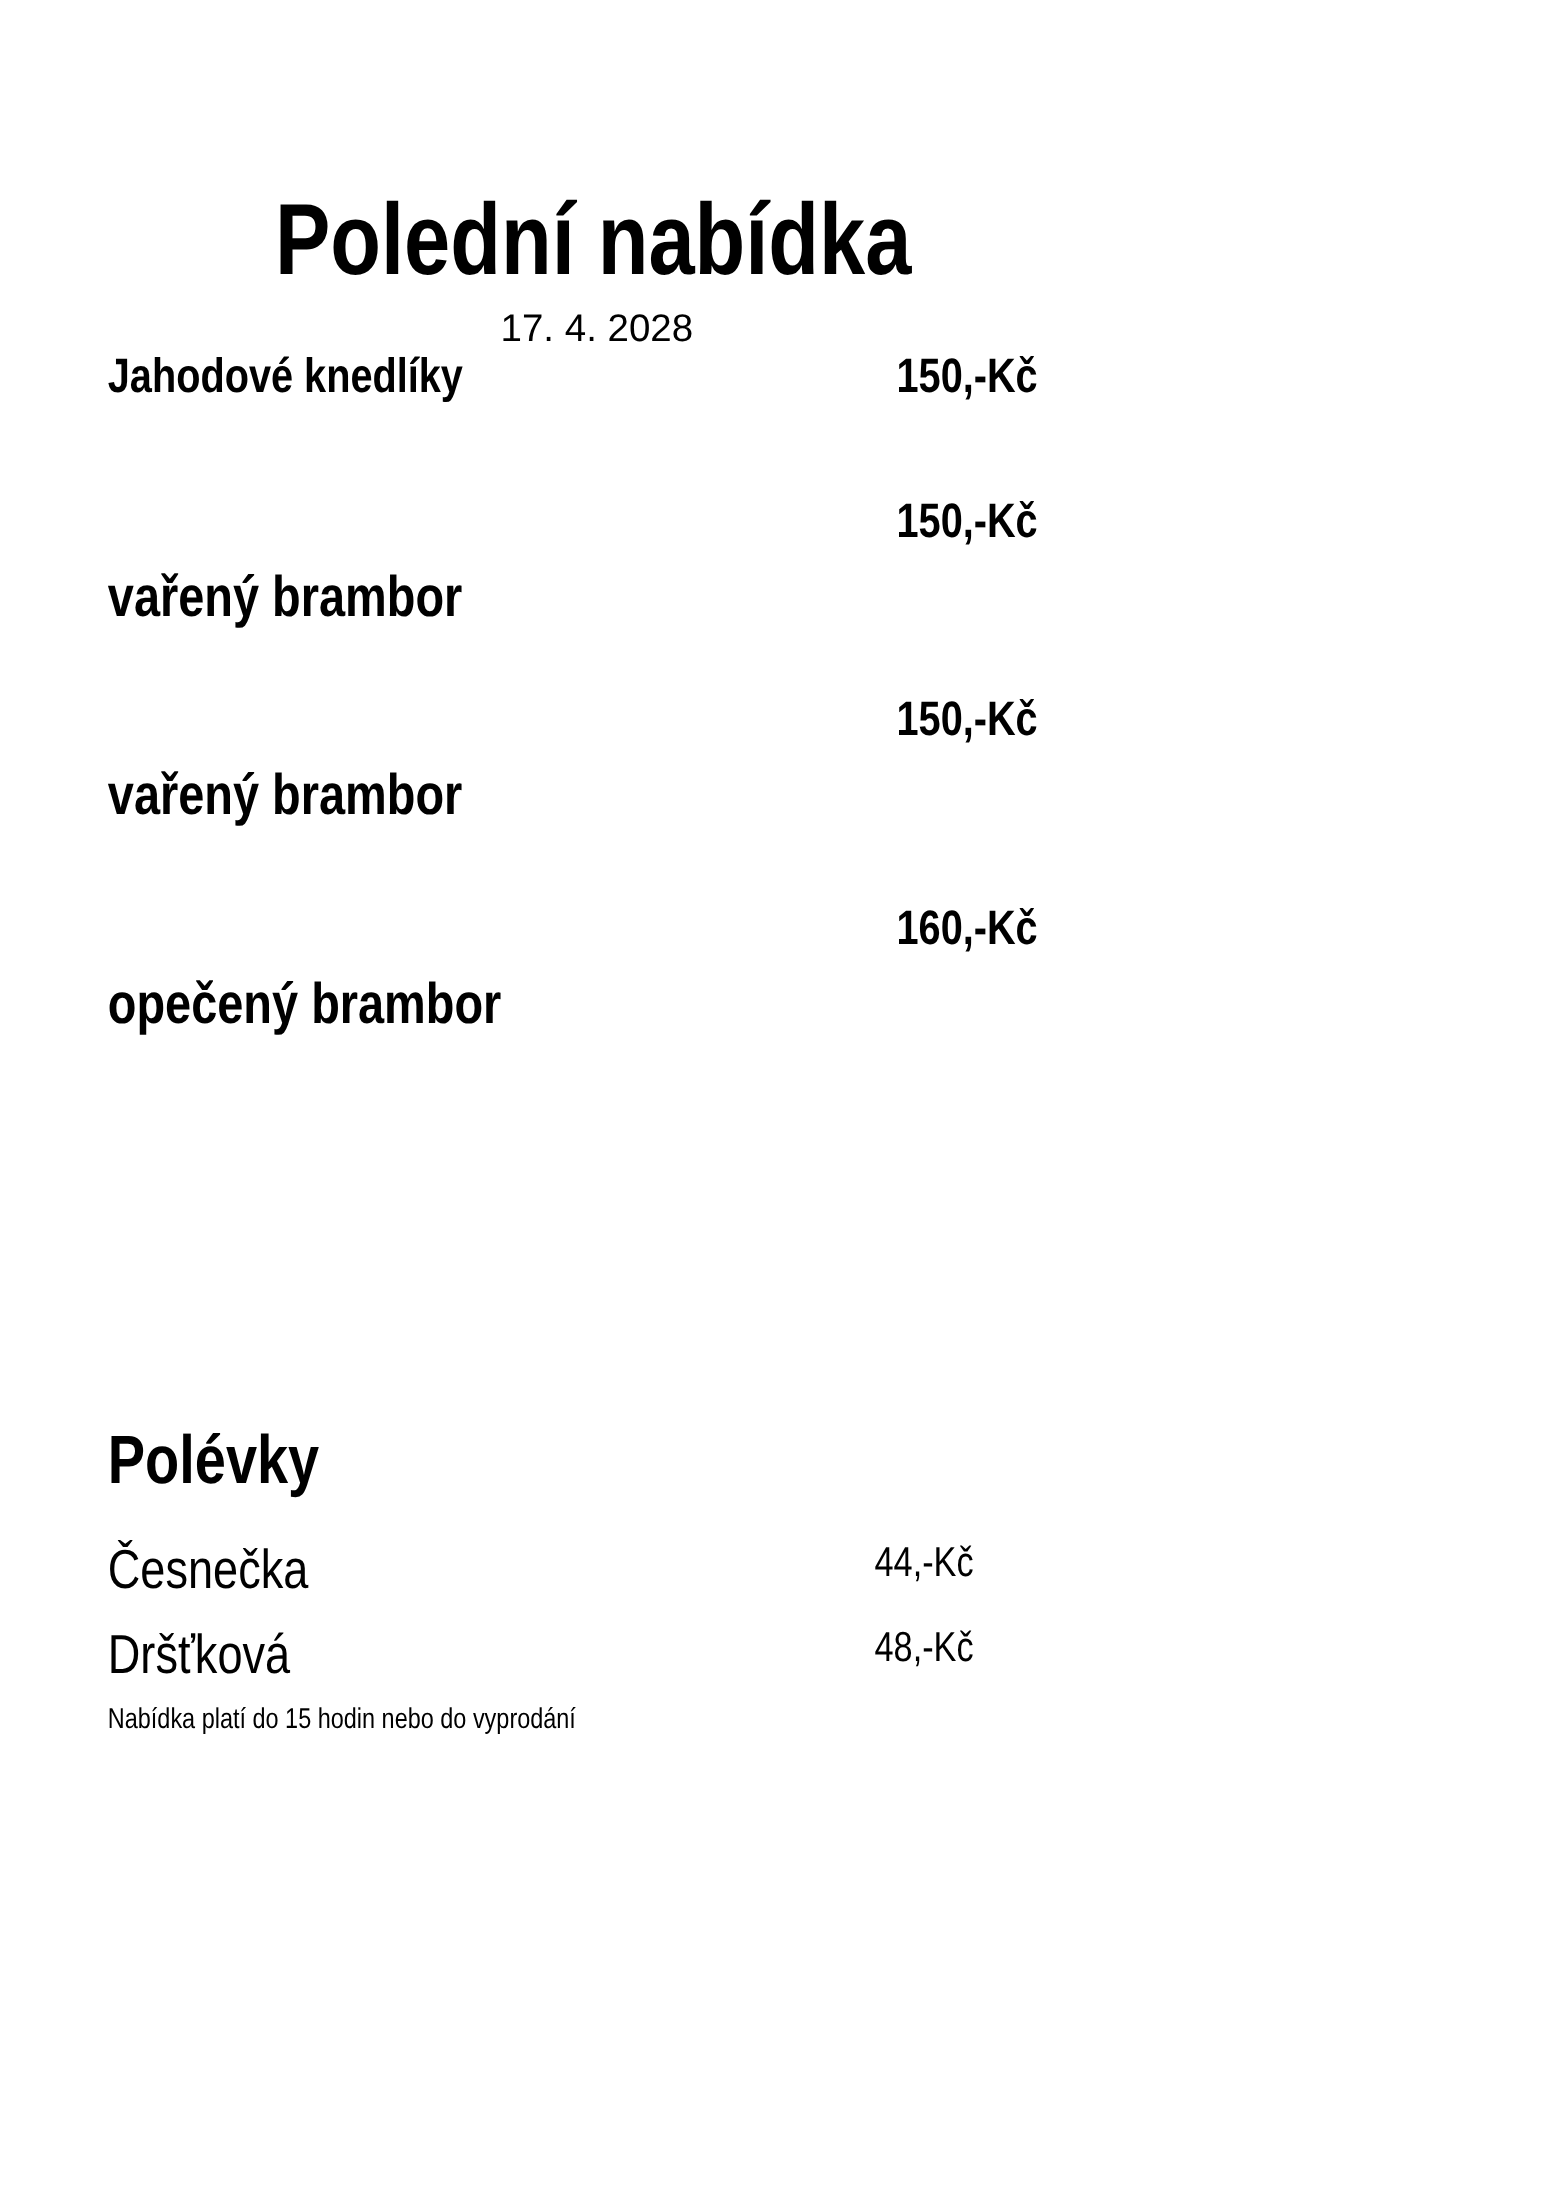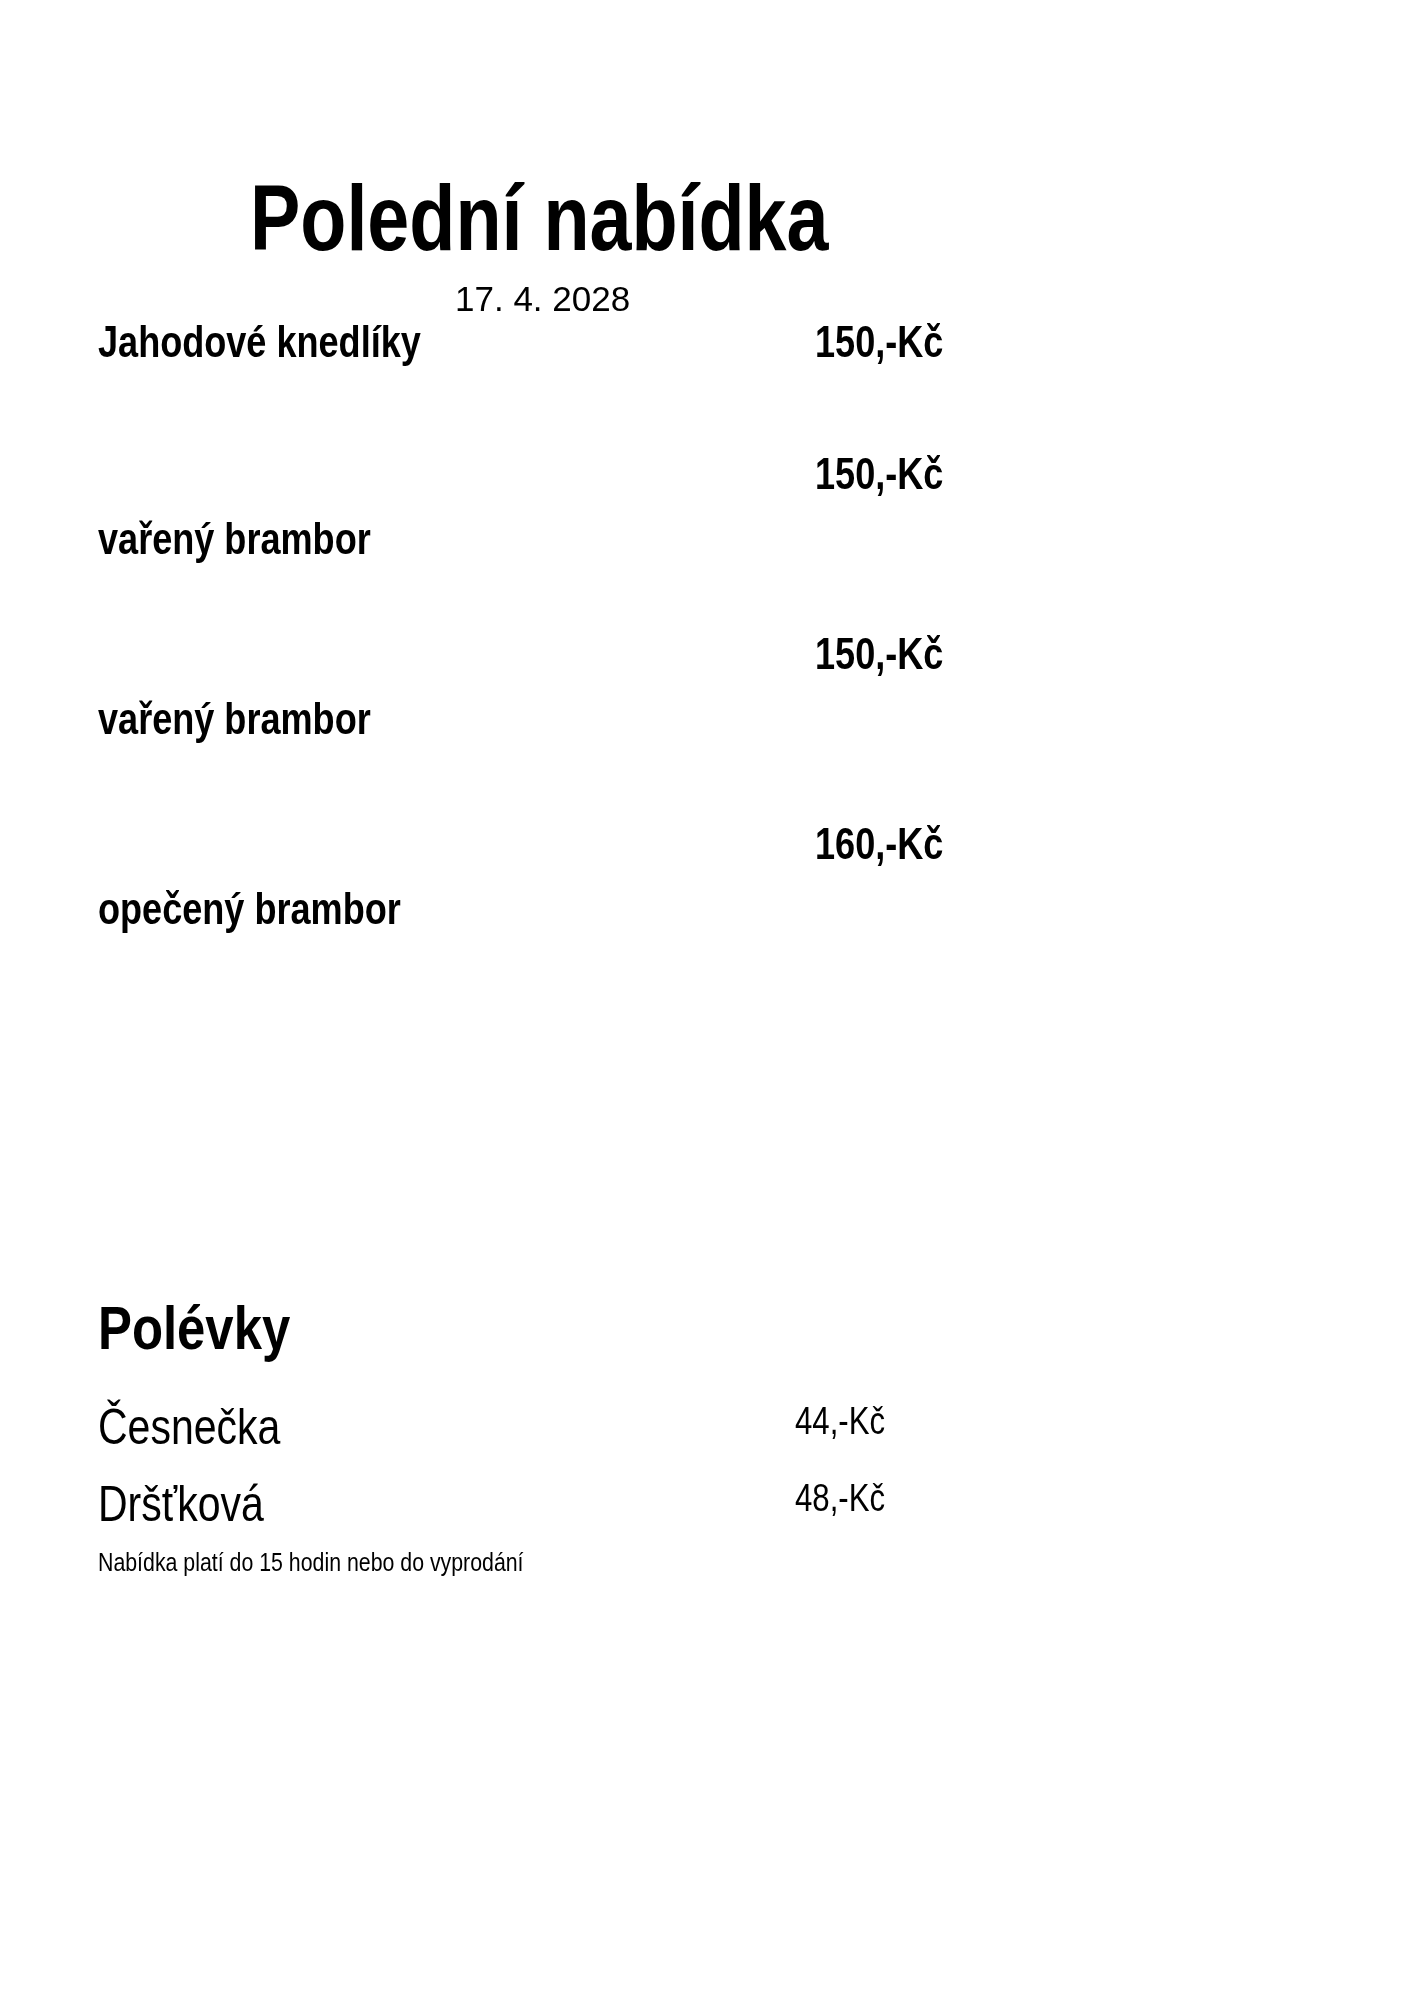--- a/index.html
+++ b/index.html
@@ -28,21 +28,21 @@
     transform-origin: 0 0;
     white-space: nowrap;
   }
   .b { font-weight: 700; }
 
   .title      { left: 250px; top: 172px; font-size: 92px; }
   .date       { left: 455px; top: 281px; font-size: 35px; }
 
   .row-name   { left: 98px;  font-size: 44px; }
   .row-price  { left: 815px; font-size: 44px; }
-  .row-side   { left: 98px;  font-size: 44px; }
+  .row-side   { left: 98px;  font-size: 52px; }
 
   .r1  { top: 320px; }
   .r2  { top: 452px; }
   .r2s { top: 517px; }
   .r3  { top: 632px; }
   .r3s { top: 697px; }
   .r4  { top: 822px; }
   .r4s { top: 887px; }
 
   .soups-heading { left: 98px; top: 1297px; font-size: 62px; }

